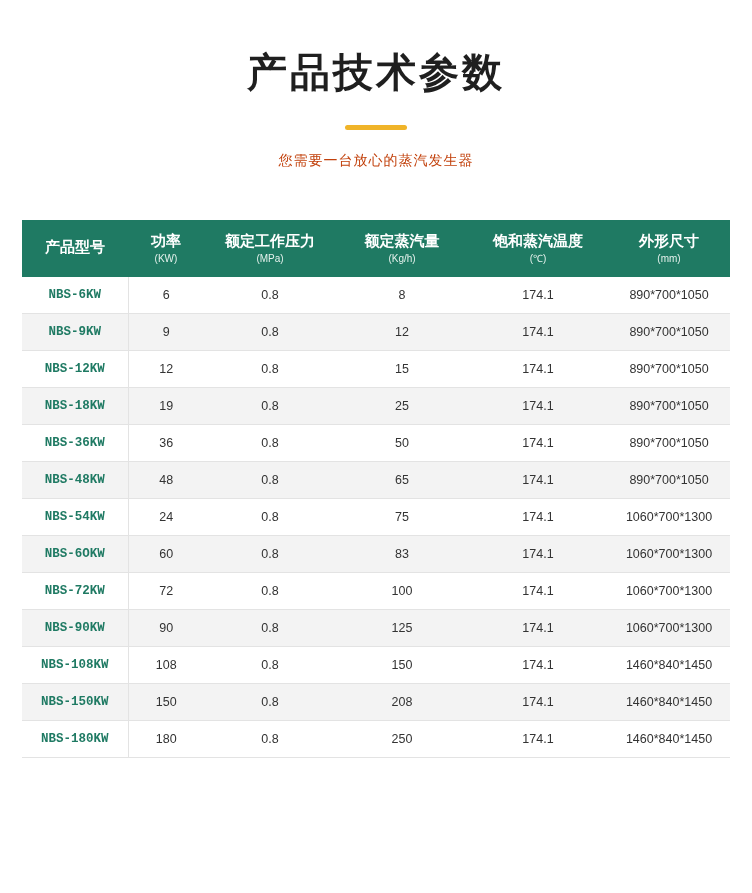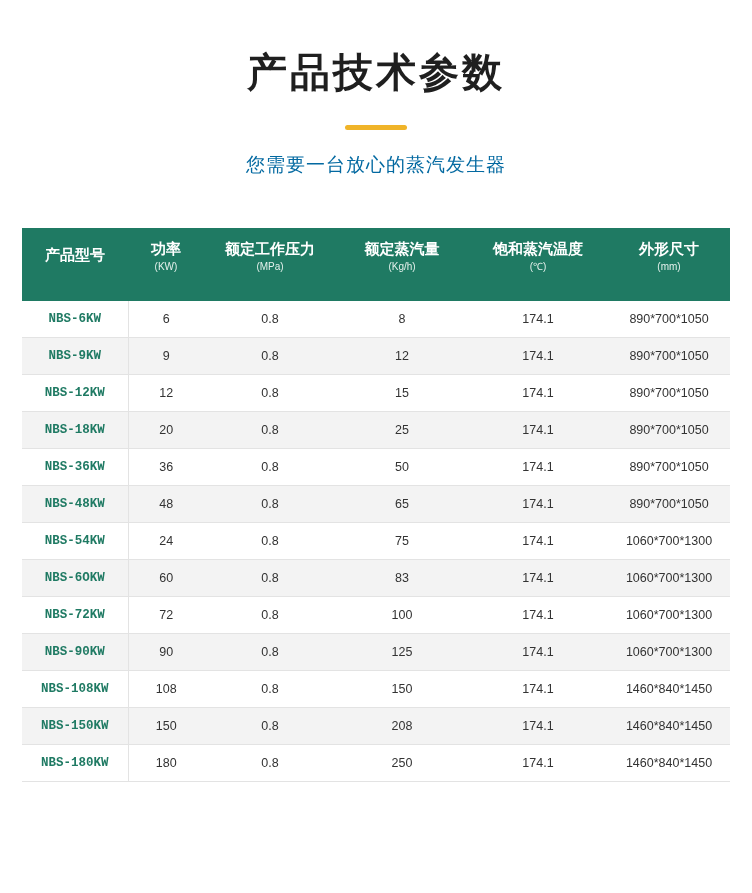--- a/index.html
+++ b/index.html
@@ -38,38 +38,38 @@
   }
   .divider {
     display: inline-block;
     width: 62px;
     height: 5px;
     border-radius: 3px;
     background: #f0b429;
   }
   .subtitle {
     margin: 18px 0 0 0;
-    font-size: 19px;
-    color: #0369a1;
+    font-size: 14px;
+    color: #c2410c;
     letter-spacing: 1px;
   }
   .table-wrap {
     margin: 50px 22px 0 22px;
   }
   table.spec {
     border-collapse: collapse;
     width: 708px;
     table-layout: fixed;
   }
   table.spec thead th {
     background: #1f7a63;
     color: #ffffff;
     font-size: 15px;
     font-weight: bold;
-    padding: 12px 2px 28px 2px;
+    padding: 12px 2px 12px 2px;
     border: none;
     text-align: center;
     line-height: 1.25;
     margin-left: 8px;
   }
   table.spec thead th .unit {
     display: block;
     font-size: 10px;
     font-weight: normal;
     margin-top: 2px;
@@ -179,21 +179,21 @@
           <tr>
             <td class="model">NBS-12KW</td>
             <td>12</td>
             <td>0.8</td>
             <td>15</td>
             <td>174.1</td>
             <td>890*700*1050</td>
           </tr>
           <tr>
             <td class="model">NBS-18KW</td>
-            <td>20</td>
+            <td>19</td>
             <td>0.8</td>
             <td>25</td>
             <td>174.1</td>
             <td>890*700*1050</td>
           </tr>
           <tr>
             <td class="model">NBS-36KW</td>
             <td>36</td>
             <td>0.8</td>
             <td>50</td>

